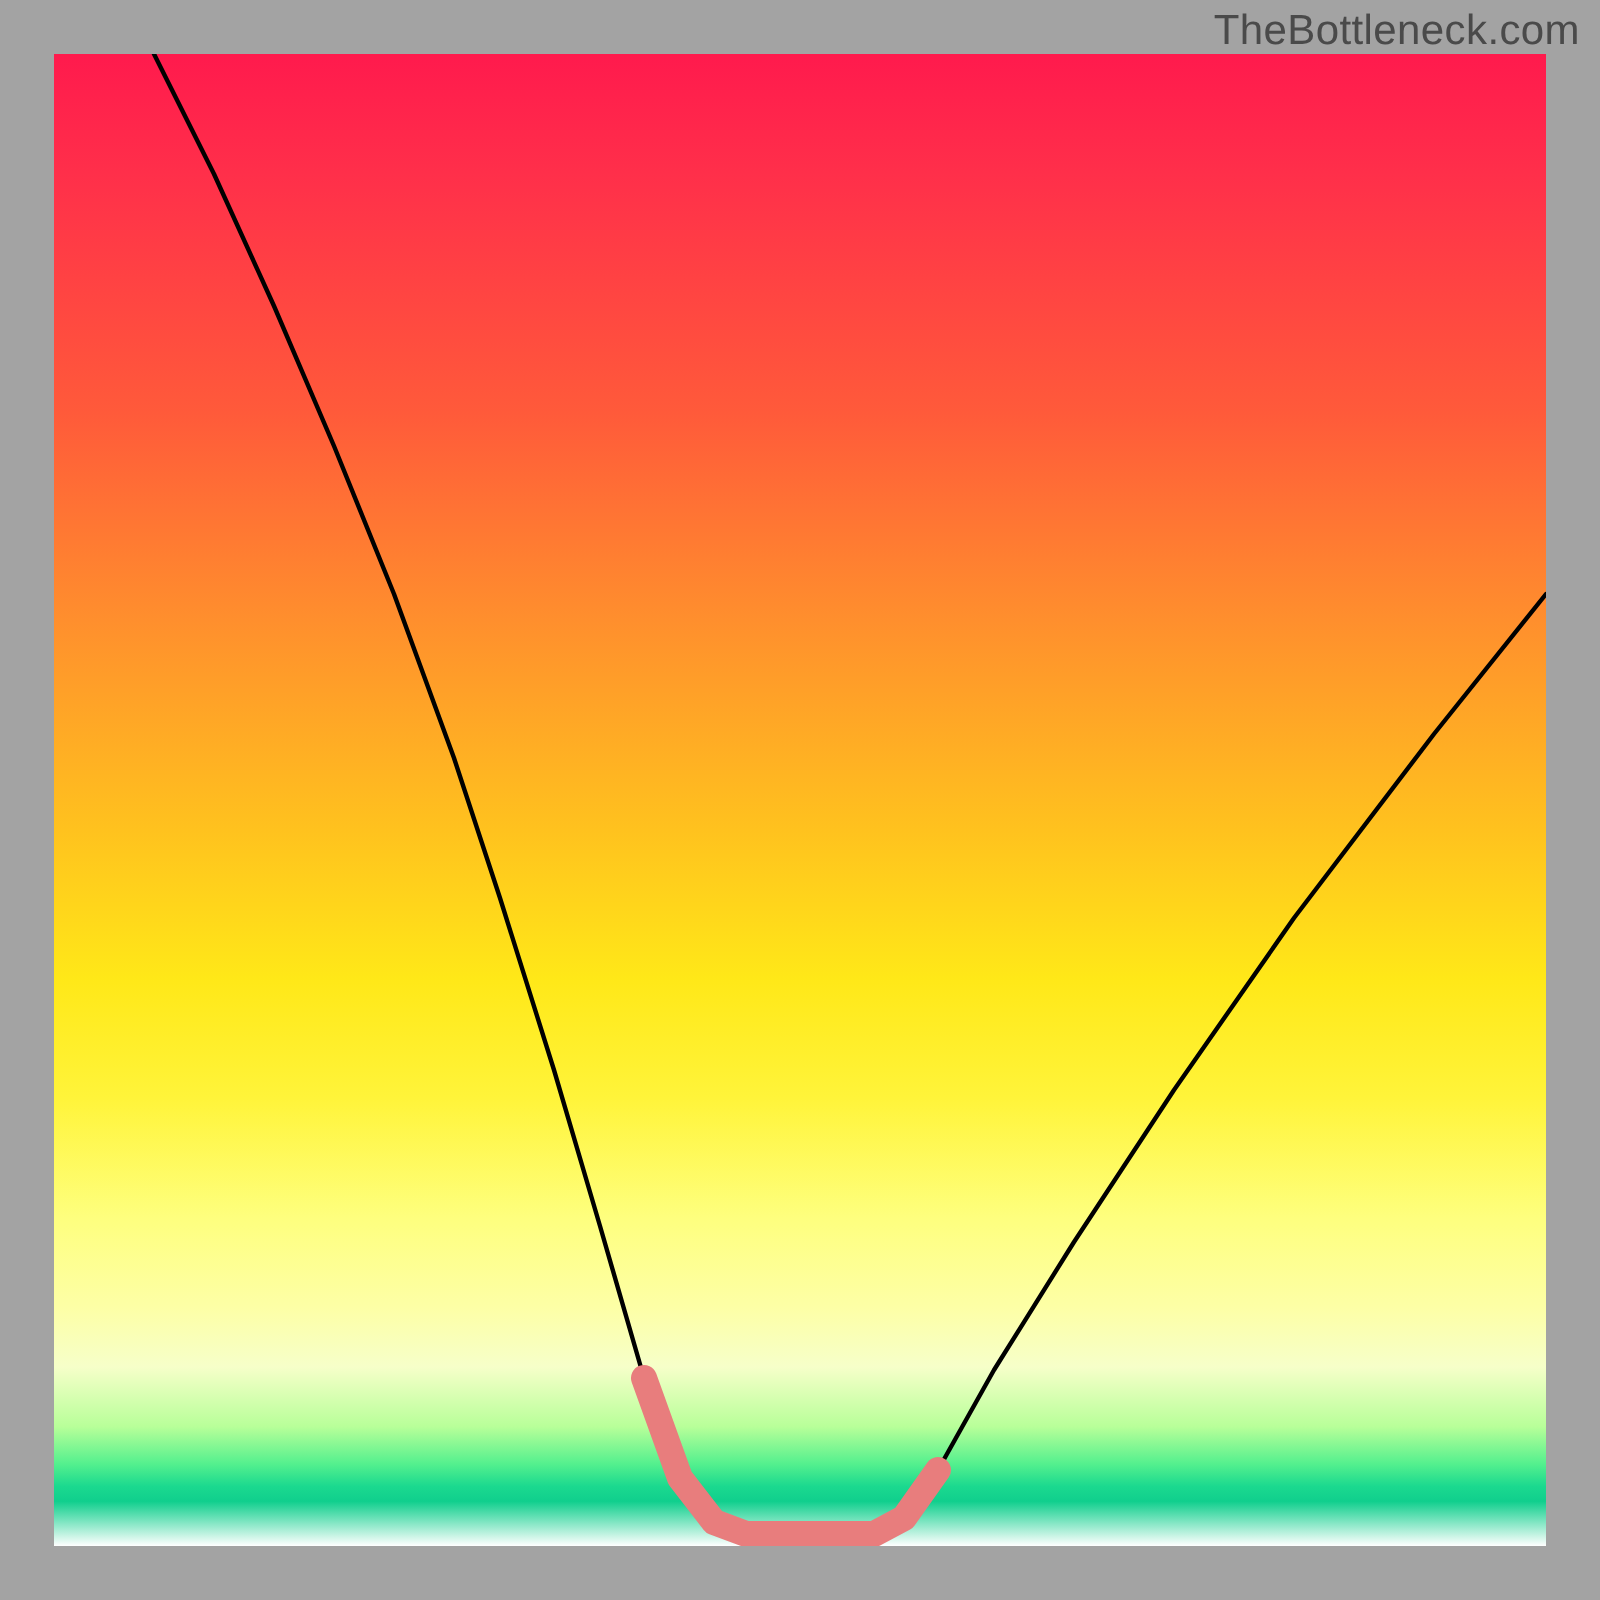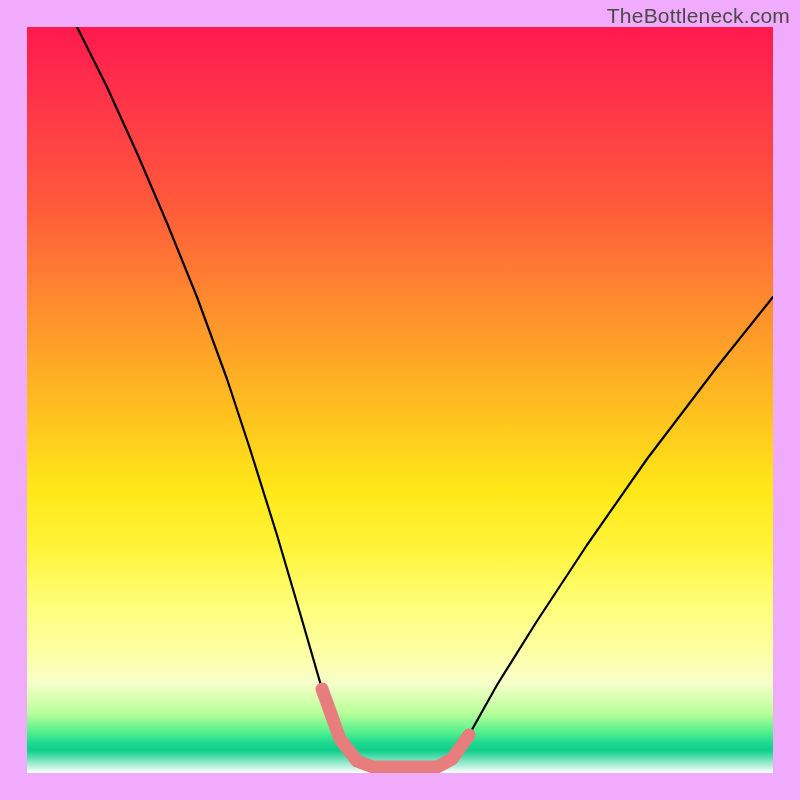--- a/index.html
+++ b/index.html
@@ -10,21 +10,21 @@
     overflow: hidden;
     background: #000;
     font-family: Arial, Helvetica, sans-serif;
   }
   .frame {
     position: absolute;
     top: 0;
     left: 0;
     width: 800px;
     height: 800px;
-    background: #f0abfc;
+    background: #a3a3a3;
   }
   .plot {
     position: absolute;
     top: 27px;
     left: 27px;
     width: 746px;
     height: 746px;
     overflow: hidden;
   }
   .gradient-bg {

